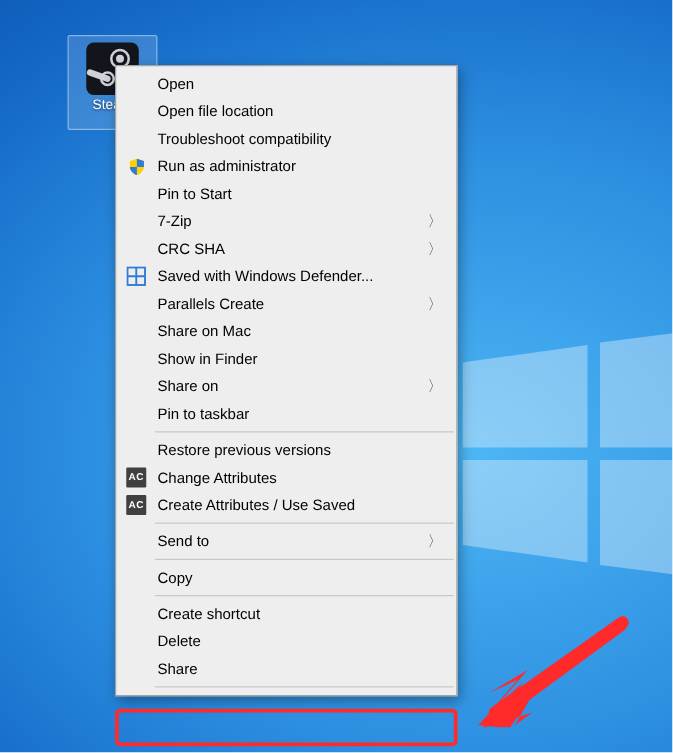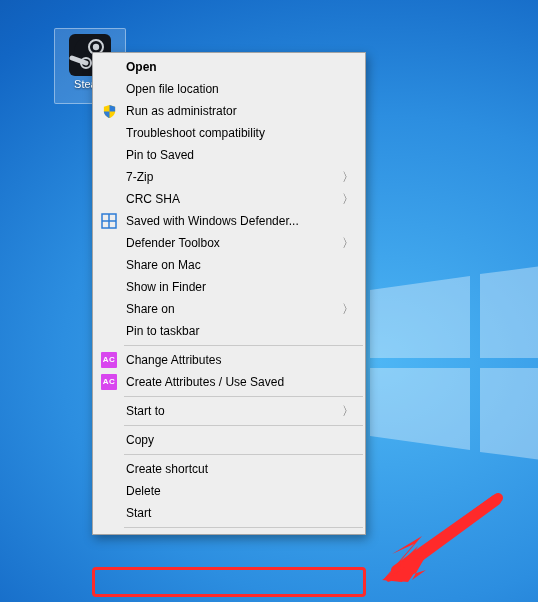--- a/index.html
+++ b/index.html
@@ -56,21 +56,21 @@
   }
   .menu-item {
     position: relative;
     height: 22px;
     line-height: 22px;
     padding-left: 32px;
     padding-right: 22px;
     white-space: nowrap;
     cursor: default;
   }
-  .menu-item.bold { font-weight: 700; }
+  .menu-item.bold { font-weight: 400; }
   .menu-item .icon-slot {
     position: absolute;
     left: 6px; top: 50%; transform: translateY(-50%);
     width: 18px; height: 18px;
     display: flex; align-items: center; justify-content: center;
   }
   .menu-item .chevron {
     position: absolute;
     right: 10px; top: 50%; transform: translateY(-50%);
     font-size: 12px; color: #555; font-family: sans-serif;
@@ -88,21 +88,21 @@
     width: 274px;
     height: 30px;
     pointer-events: none;
   }
   .arrow {
     position: absolute;
     pointer-events: none;
   }
   .ac-badge {
     width: 16px; height: 16px;
-    background: #d946ef;
+    background: #404040;
     color: #fff;
     font-size: 8px;
     font-weight: 600;
     display: flex; align-items: center; justify-content: center;
     border-radius: 1px;
     letter-spacing: 0.5px;
   }
 </style>
 </head>
 <body>
@@ -137,109 +137,112 @@
 
   <div class="context-menu">
 
     <div class="menu-item bold">
       <span>Open</span>
     </div>
     <div class="menu-item">
       <span>Open file location</span>
     </div>
     <div class="menu-item">
+      <span>Troubleshoot compatibility</span>
+    </div>
+    <div class="menu-item">
       <span class="icon-slot">
         <svg width="15" height="15" viewBox="0 0 16 16">
           <path d="M8 1 L14 3 V8 C14 11 11 14 8 15 C5 14 2 11 2 8 V3 Z" fill="#ffcf00"></path>
           <path d="M8 1 L14 3 V8 L8 8 Z" fill="#2e7cd6"></path>
           <path d="M8 8 L8 15 C5 14 2 11 2 8 Z" fill="#2e7cd6"></path>
         </svg>
       </span>
       <span>Run as administrator</span>
     </div>
     <div class="menu-item">
-      <span>Troubleshoot compatibility</span>
-    </div>
-    <div class="menu-item">
-      <span>Pin to Saved</span>
+      <span>Pin to Start</span>
     </div>
     <div class="menu-item">
       <span>7-Zip</span>
       <span class="chevron">〉</span>
     </div>
     <div class="menu-item">
       <span>CRC SHA</span>
       <span class="chevron">〉</span>
     </div>
     <div class="menu-item">
       <span class="icon-slot">
         <svg width="16" height="16" viewBox="0 0 16 16">
           <rect x="1" y="1" width="14" height="14" fill="none" stroke="#2e7cd6" stroke-width="1.5"></rect>
           <line x1="8" y1="1" x2="8" y2="15" stroke="#2e7cd6" stroke-width="1.5"></line>
           <line x1="1" y1="8" x2="15" y2="8" stroke="#2e7cd6" stroke-width="1.5"></line>
         </svg>
       </span>
       <span>Saved with Windows Defender...</span>
     </div>
     <div class="menu-item">
-      <span>Defender Toolbox</span>
+      <span>Parallels Create</span>
       <span class="chevron">〉</span>
     </div>
     <div class="menu-item">
       <span>Share on Mac</span>
     </div>
     <div class="menu-item">
       <span>Show in Finder</span>
     </div>
     <div class="menu-item">
       <span>Share on</span>
       <span class="chevron">〉</span>
     </div>
     <div class="menu-item">
       <span>Pin to taskbar</span>
     </div>
 
     <div class="sep"></div>
 
     <div class="menu-item">
+      <span>Restore previous versions</span>
+    </div>
+    <div class="menu-item">
       <span class="icon-slot">
         <span class="ac-badge">AC</span>
       </span>
       <span>Change Attributes</span>
     </div>
     <div class="menu-item">
       <span class="icon-slot">
         <span class="ac-badge">AC</span>
       </span>
       <span>Create Attributes / Use Saved</span>
     </div>
 
     <div class="sep"></div>
 
     <div class="menu-item">
-      <span>Start to</span>
+      <span>Send to</span>
       <span class="chevron">〉</span>
     </div>
 
     <div class="sep"></div>
 
     <div class="menu-item">
       <span>Copy</span>
     </div>
 
     <div class="sep"></div>
 
     <div class="menu-item">
       <span>Create shortcut</span>
     </div>
     <div class="menu-item">
       <span>Delete</span>
     </div>
     <div class="menu-item">
-      <span>Start</span>
+      <span>Share</span>
     </div>
 
     <div class="sep"></div>
 
 
   </div>
 
   <div class="highlight-box" style="top:567px;"></div>
 
   <svg class="arrow" style="left:378px; top:490px;" width="130" height="100" viewBox="0 0 130 100">

